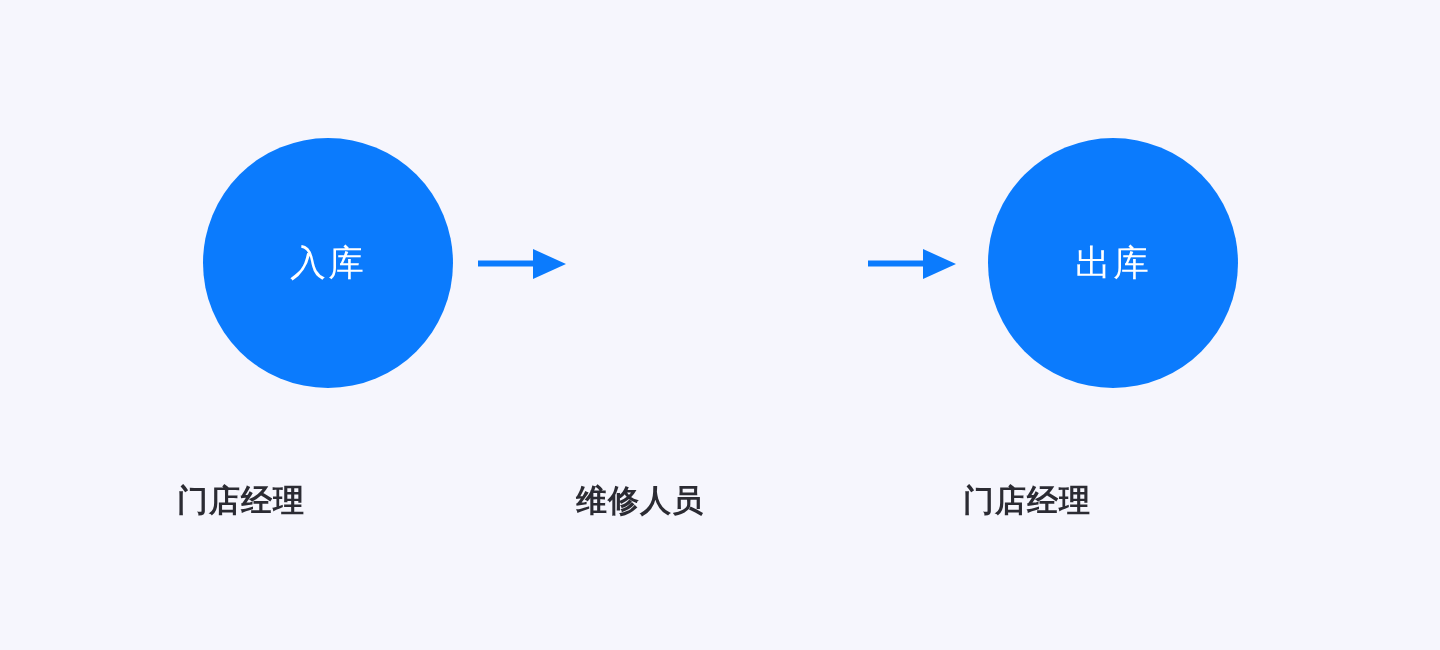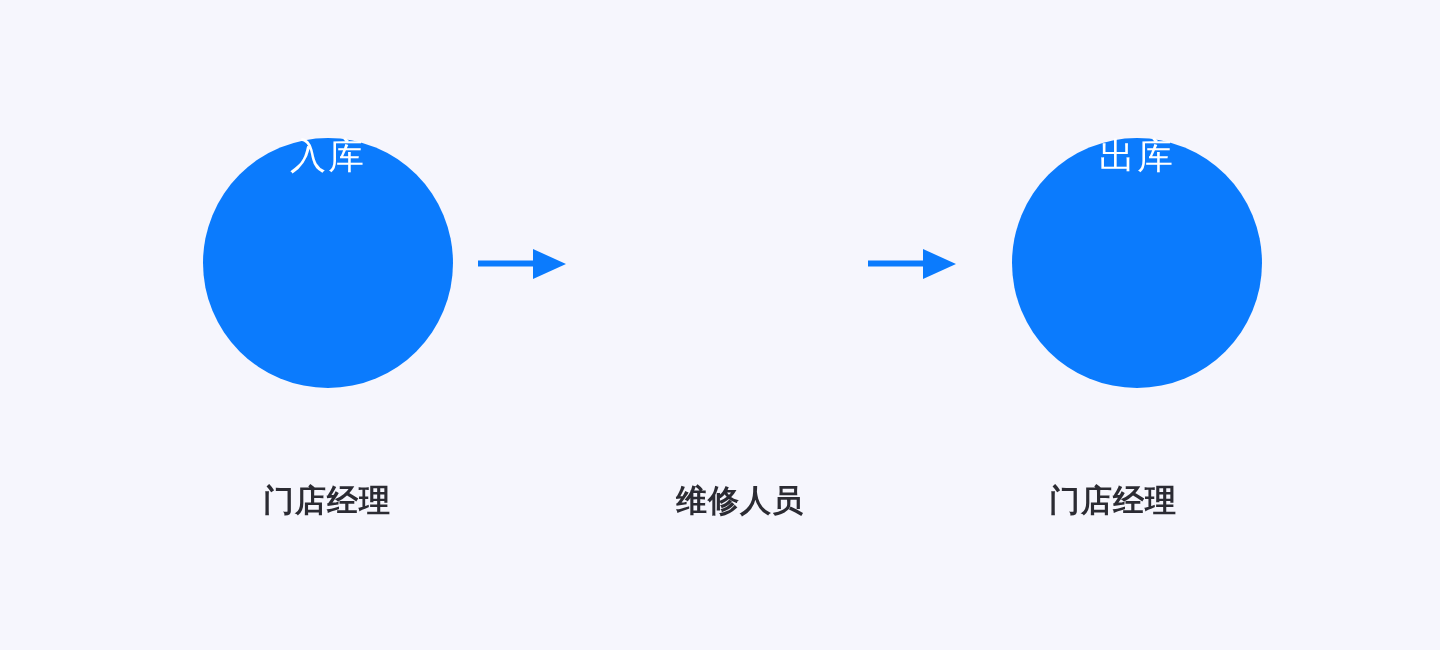--- a/index.html
+++ b/index.html
@@ -21,60 +21,61 @@
   }
 
   
   .node-circle {
     position: absolute;
     width: 250px;
     height: 250px;
     border-radius: 50%;
     background: #0b7bfd;
     display: flex;
+    align-items: center;
     justify-content: center;
   }
   .node-circle-label {
     color: #ffffff;
     font-size: 36px;
     font-weight: 400;
     letter-spacing: 2px;
     line-height: 1;
     white-space: nowrap;
   }
 
   #node-1 { left: 203px; top: 138px; }
   #node-2 { left: 594px; top: 138px; }
-  #node-3 { left: 1012px; top: 138px; }
+  #node-3 { left: 988px; top: 138px; }
 
   
   .flow-arrow {
     position: absolute;
     top: 248px;
     width: 90px;
     height: 32px;
   }
   #arrow-1 { left: 478px; }
   #arrow-2 { left: 868px; }
 
   
   .role-label {
     position: absolute;
     top: 482px;
     width: 300px;
-    text-align: center;
+    text-align: left;
     color: #2b2b33;
     font-size: 31px;
     font-weight: 700;
     letter-spacing: 1px;
     line-height: 1.2;
     white-space: nowrap;
   }
   #role-label-1 { left: 177px; }
-  #role-label-2 { left: 590px; }
+  #role-label-2 { left: 576px; }
   #role-label-3 { left: 963px; }
 </style>
 </head>
 <body>
 
 <div id="flow-diagram">
 
   <div class="node-circle" id="node-1">
     <span class="node-circle-label">入库</span>
   </div>

